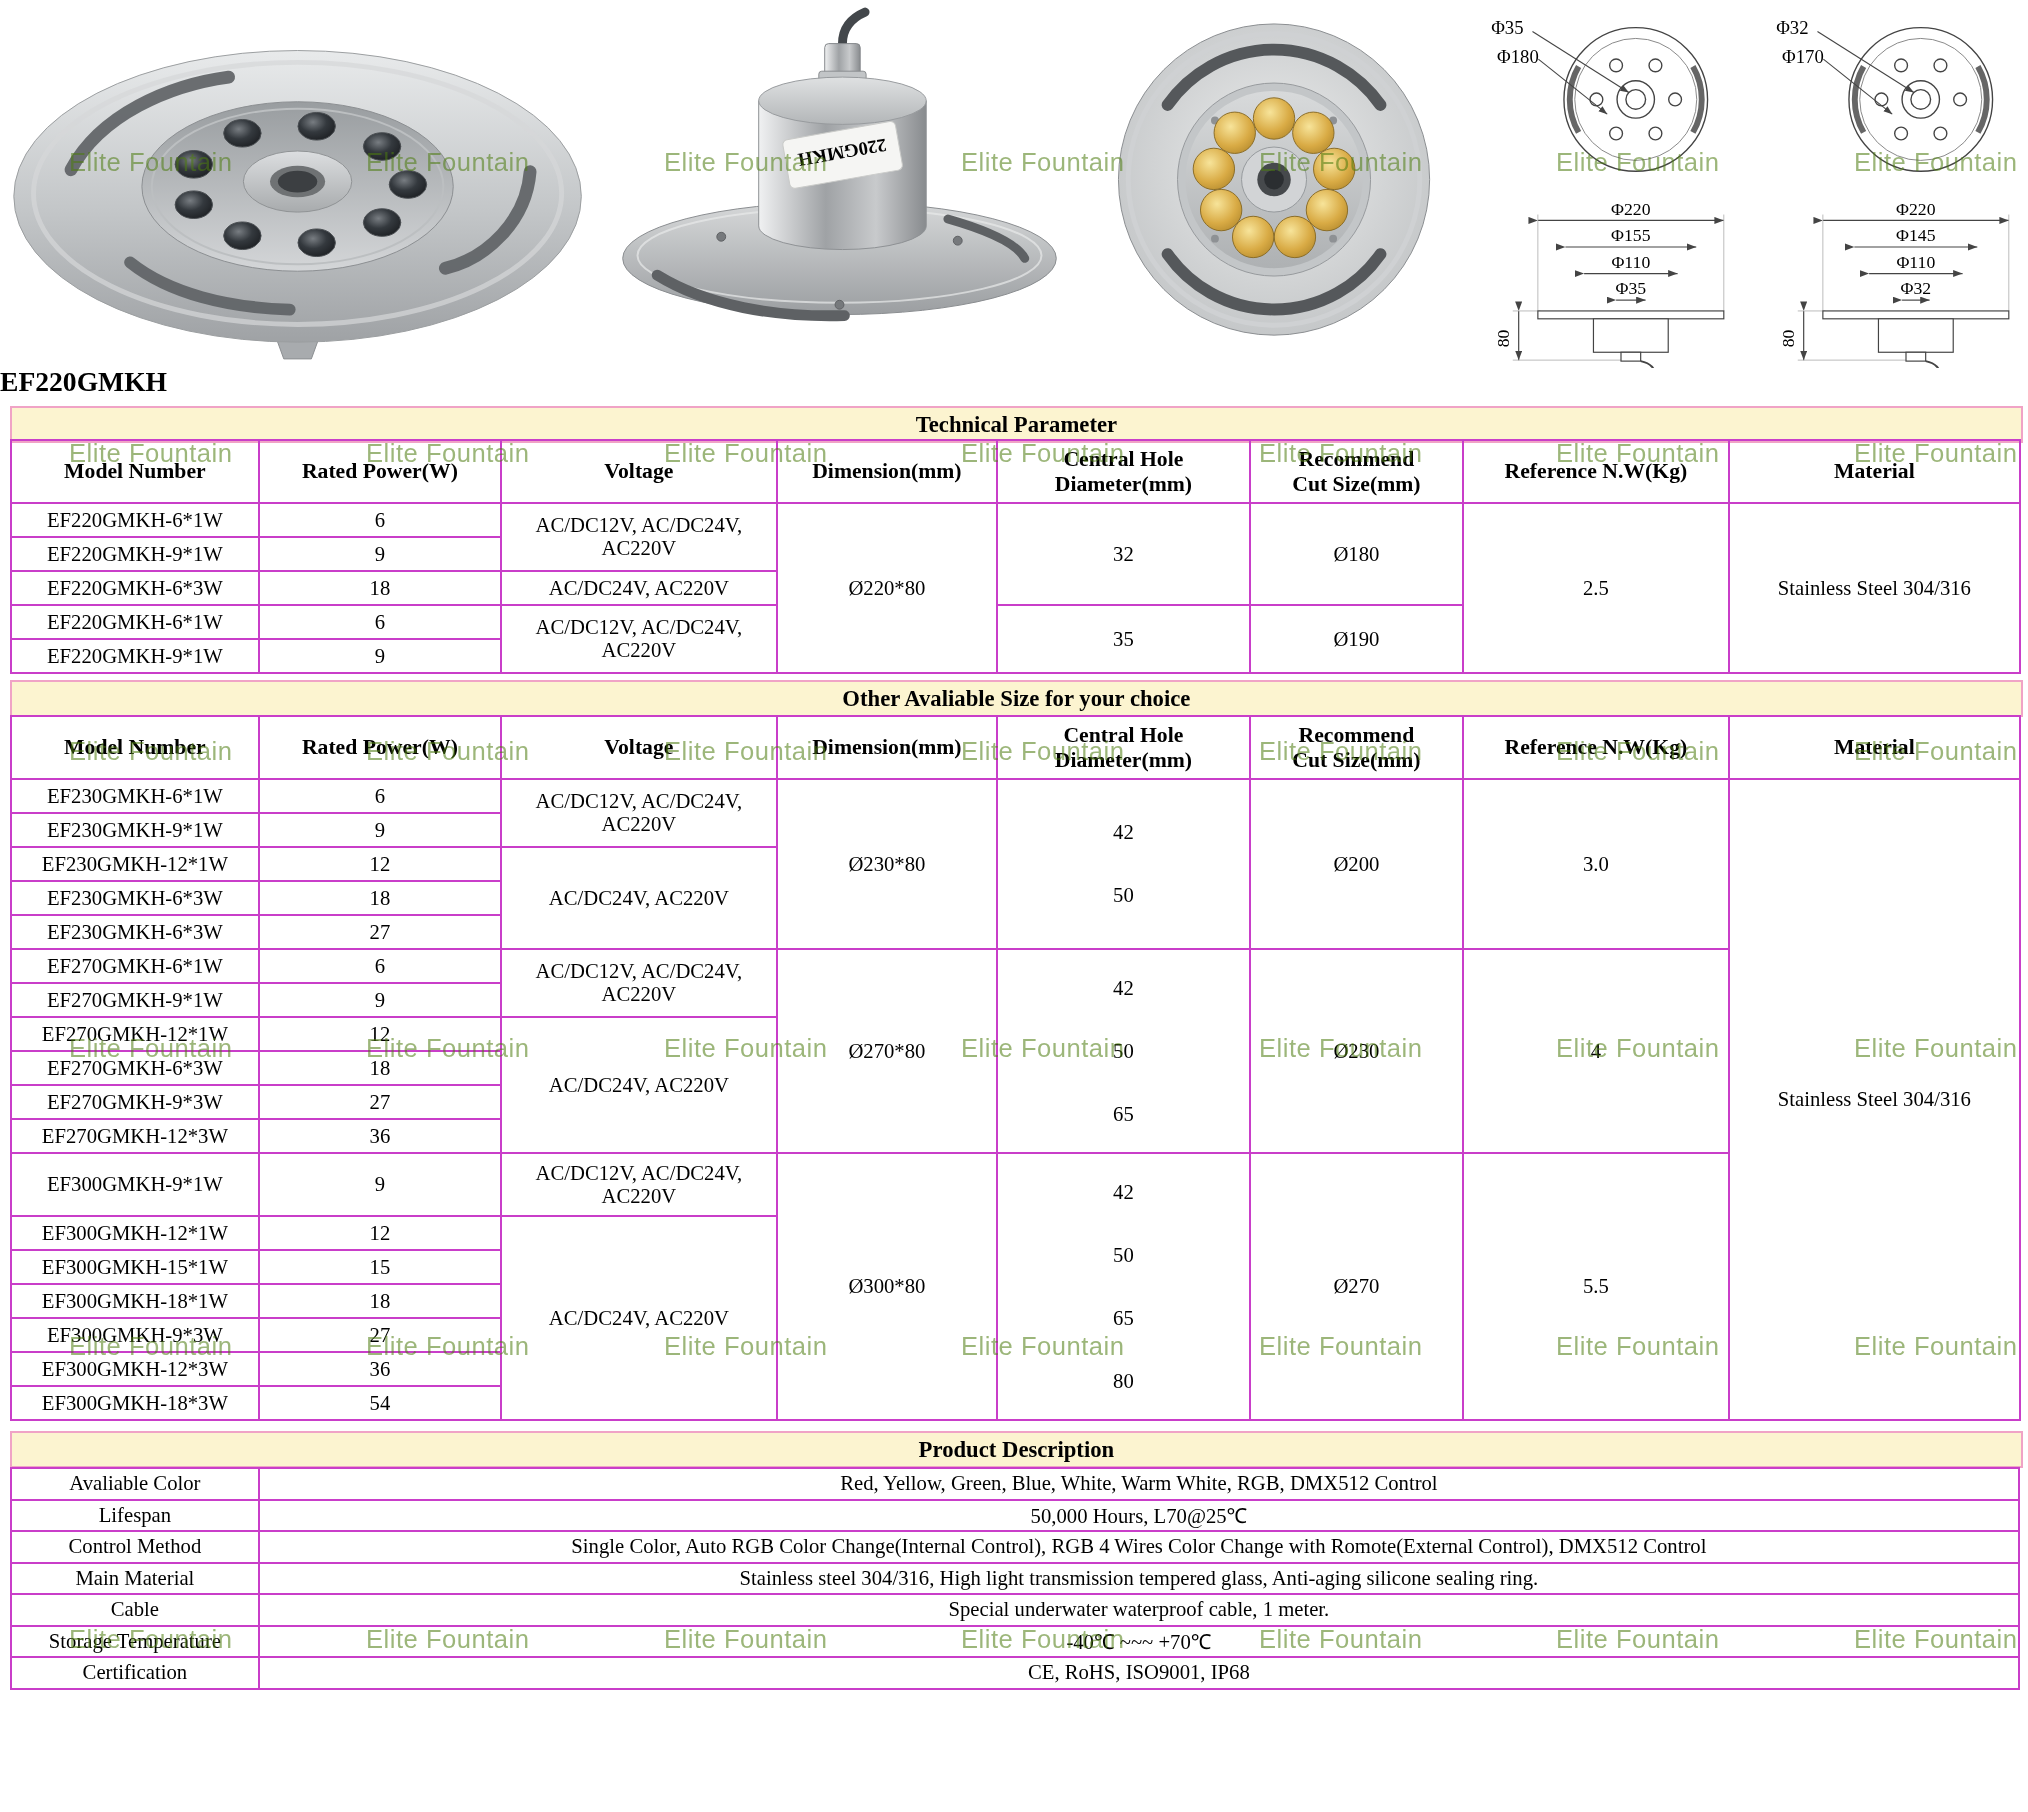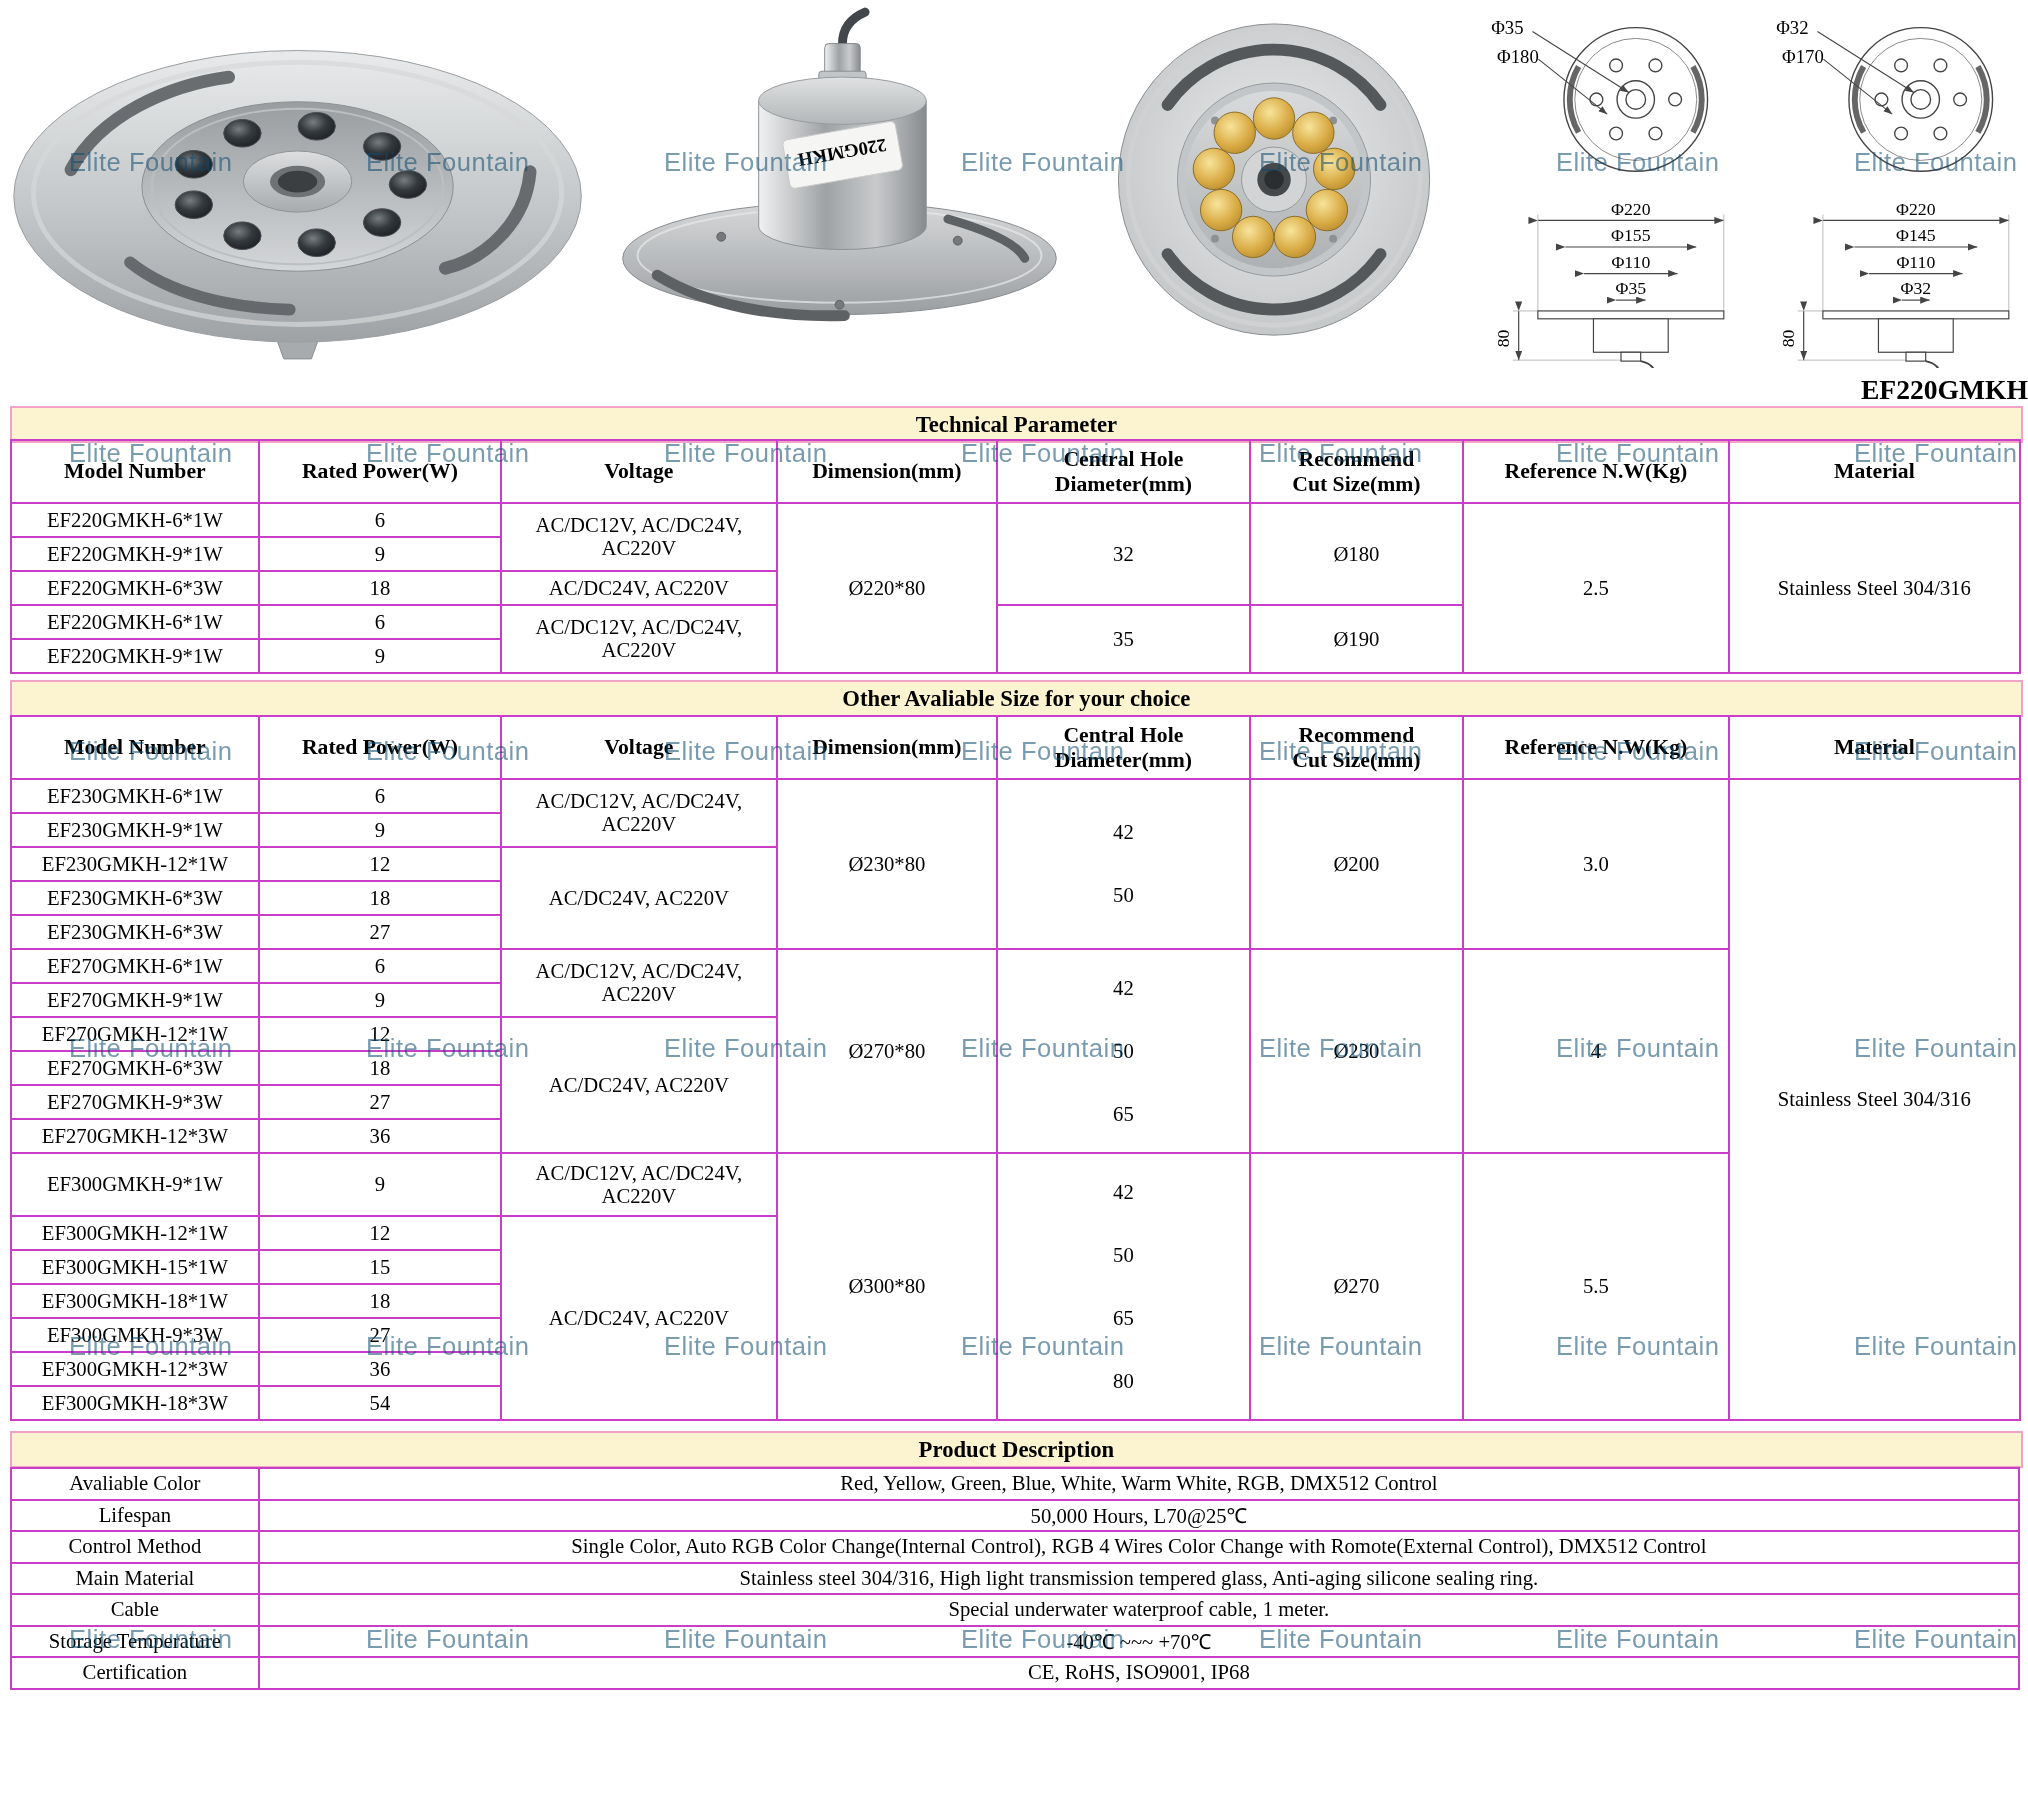--- a/index.html
+++ b/index.html
@@ -1,36 +1,36 @@
 <!DOCTYPE html>
 <html><head>
 <meta charset="utf-8">
 <style>
   html,body{margin:0;padding:0;background:#fff;}
   #page{position:relative;width:2028px;height:1813px;background:#fff;overflow:hidden;
         font-family:"Liberation Serif",serif;color:#000;}
   .abs{position:absolute;}
-  .title{position:absolute;top:374px;left:0;width:100%;text-align:right;
+  .title{position:absolute;top:366px;left:0;width:100%;text-align:left;
          font-size:27.6px;font-weight:bold;}
   .banner{position:absolute;left:9.9px;width:2009px;height:33px;background:#fcf4d0;
           border:2px solid #f0a3c6;display:flex;align-items:center;justify-content:center;
           font-weight:bold;font-size:22.7px;}
   table.spec,table.desc{position:absolute;left:9.9px;width:2009px;border-collapse:collapse;
           table-layout:fixed;background:transparent;border-radius:30px;}
   .spec th,.spec td,.desc td{border:2px solid #c93ec9;text-align:center;vertical-align:middle;
           font-size:20.7px;padding:0 3px;white-space:pre-line;overflow:hidden;}
   .spec th{font-size:21.7px;font-weight:bold;}
   .spec thead tr{height:63px;}
   .spec tbody tr{height:34px;}
   .spec tbody tr.tall{height:63px;}
   td.spread{line-height:63px;}
   .desc tbody tr{height:31.5px;}
   #wm{position:absolute;left:0;top:0;width:2028px;height:1813px;z-index:6;pointer-events:none;}
   .wmark{position:absolute;font-family:"Liberation Sans",sans-serif;font-size:25.6px;
-         color:#0c4a6e;opacity:.55;letter-spacing:0.5px;white-space:nowrap;}
+         color:#4d7c0f;opacity:.55;letter-spacing:0.5px;white-space:nowrap;}
   svg text{font-family:"Liberation Serif",serif;fill:#000;}
 </style>
 </head>
 <body>
 
 <div id="page">
 
   <div class="abs" style="left:2px;top:3.9px">
     <svg width="601" height="363" viewBox="0 0 610 368">
       <defs>

